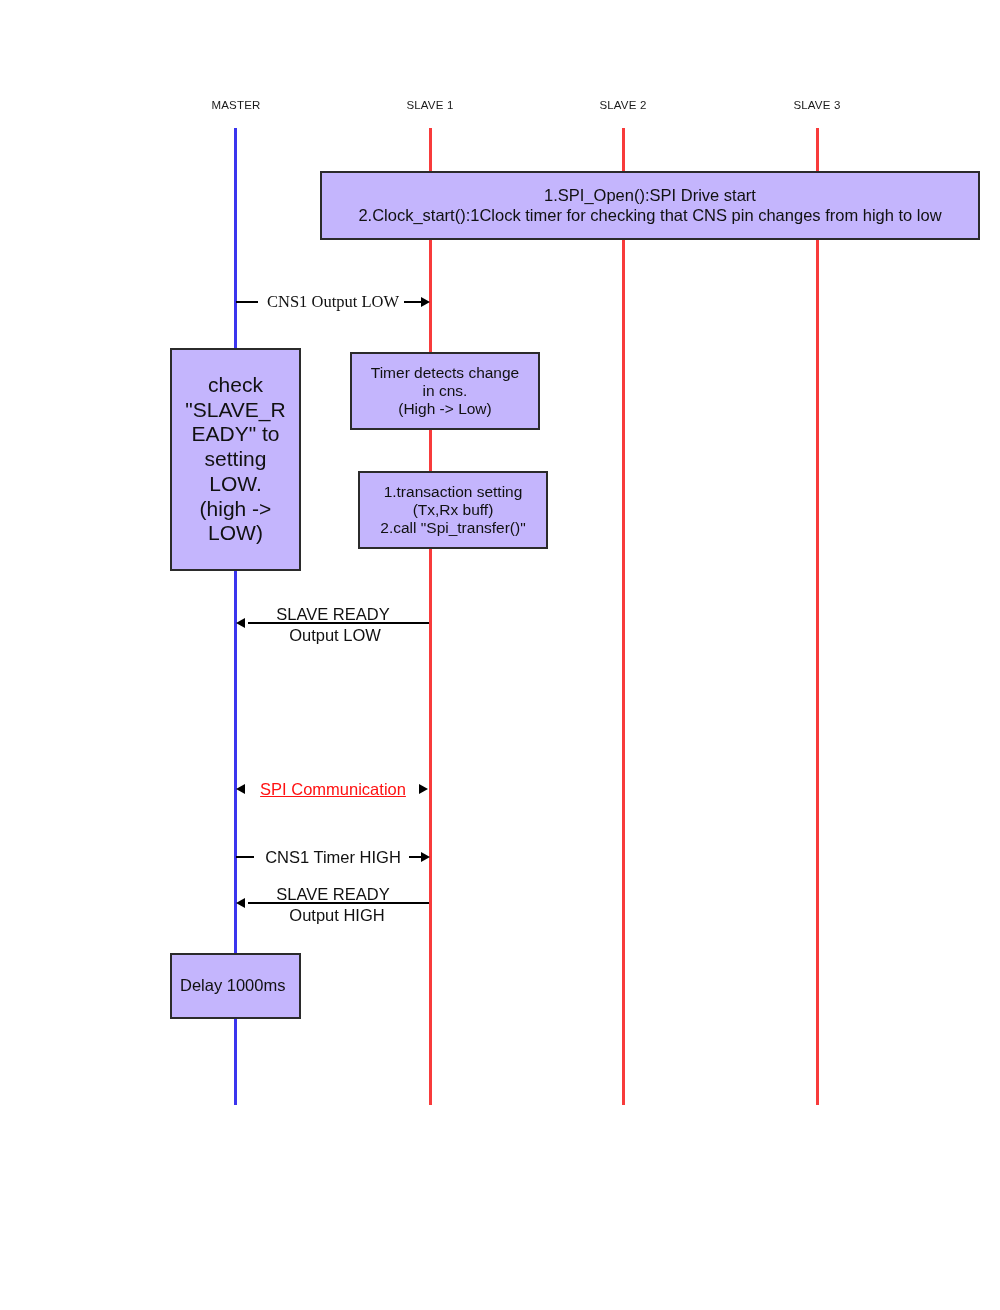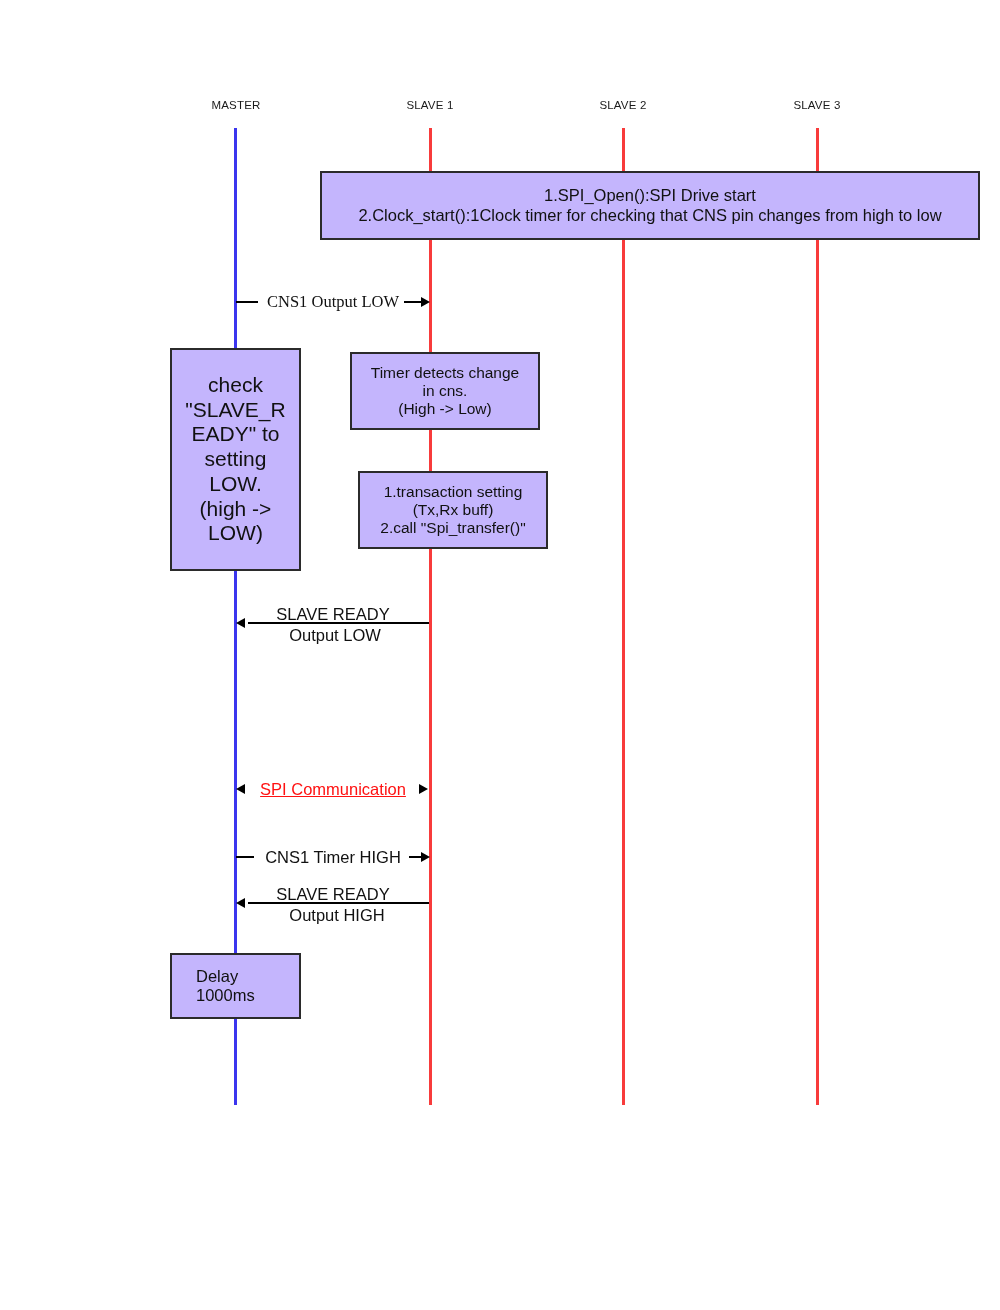--- a/index.html
+++ b/index.html
@@ -55,21 +55,21 @@
   }
   .box .inner { width: 100%; padding: 0 4px; box-sizing: border-box; }
 
   #note-setup   { left: 320px; top: 171px;  width: 660px; height: 69px;  font-size: 16.5px; }
   #box-check    { left: 170px; top: 348px;  width: 131px; height: 223px; font-size: 21px; }
   #box-timer    { left: 350px; top: 352px;  width: 190px; height: 78px;  font-size: 15.5px; }
   #box-trans    { left: 350px; top: 471px;  width: 190px; height: 78px;  font-size: 15.5px; margin-left: 8px; }
   #box-call     { left: 170px; top: 663px;  width: 131px; height: 66px;  font-size: 16.5px; }
   #box-delay    { left: 170px; top: 953px;  width: 131px; height: 66px;  font-size: 16.5px;
                   justify-content: flex-start; text-align: left; }
-  #box-delay .inner { text-align: left; padding-left: 24px; }
+  #box-delay .inner { text-align: left; padding-left: 8px; }
   #note-footer  { left: 170px; top: 1155px; width: 712px; height: 140px; font-size: 21px; }
 
   
   .msg {
     position: absolute;
     z-index: 4;
   }
   
   .seg {
     position: absolute;

